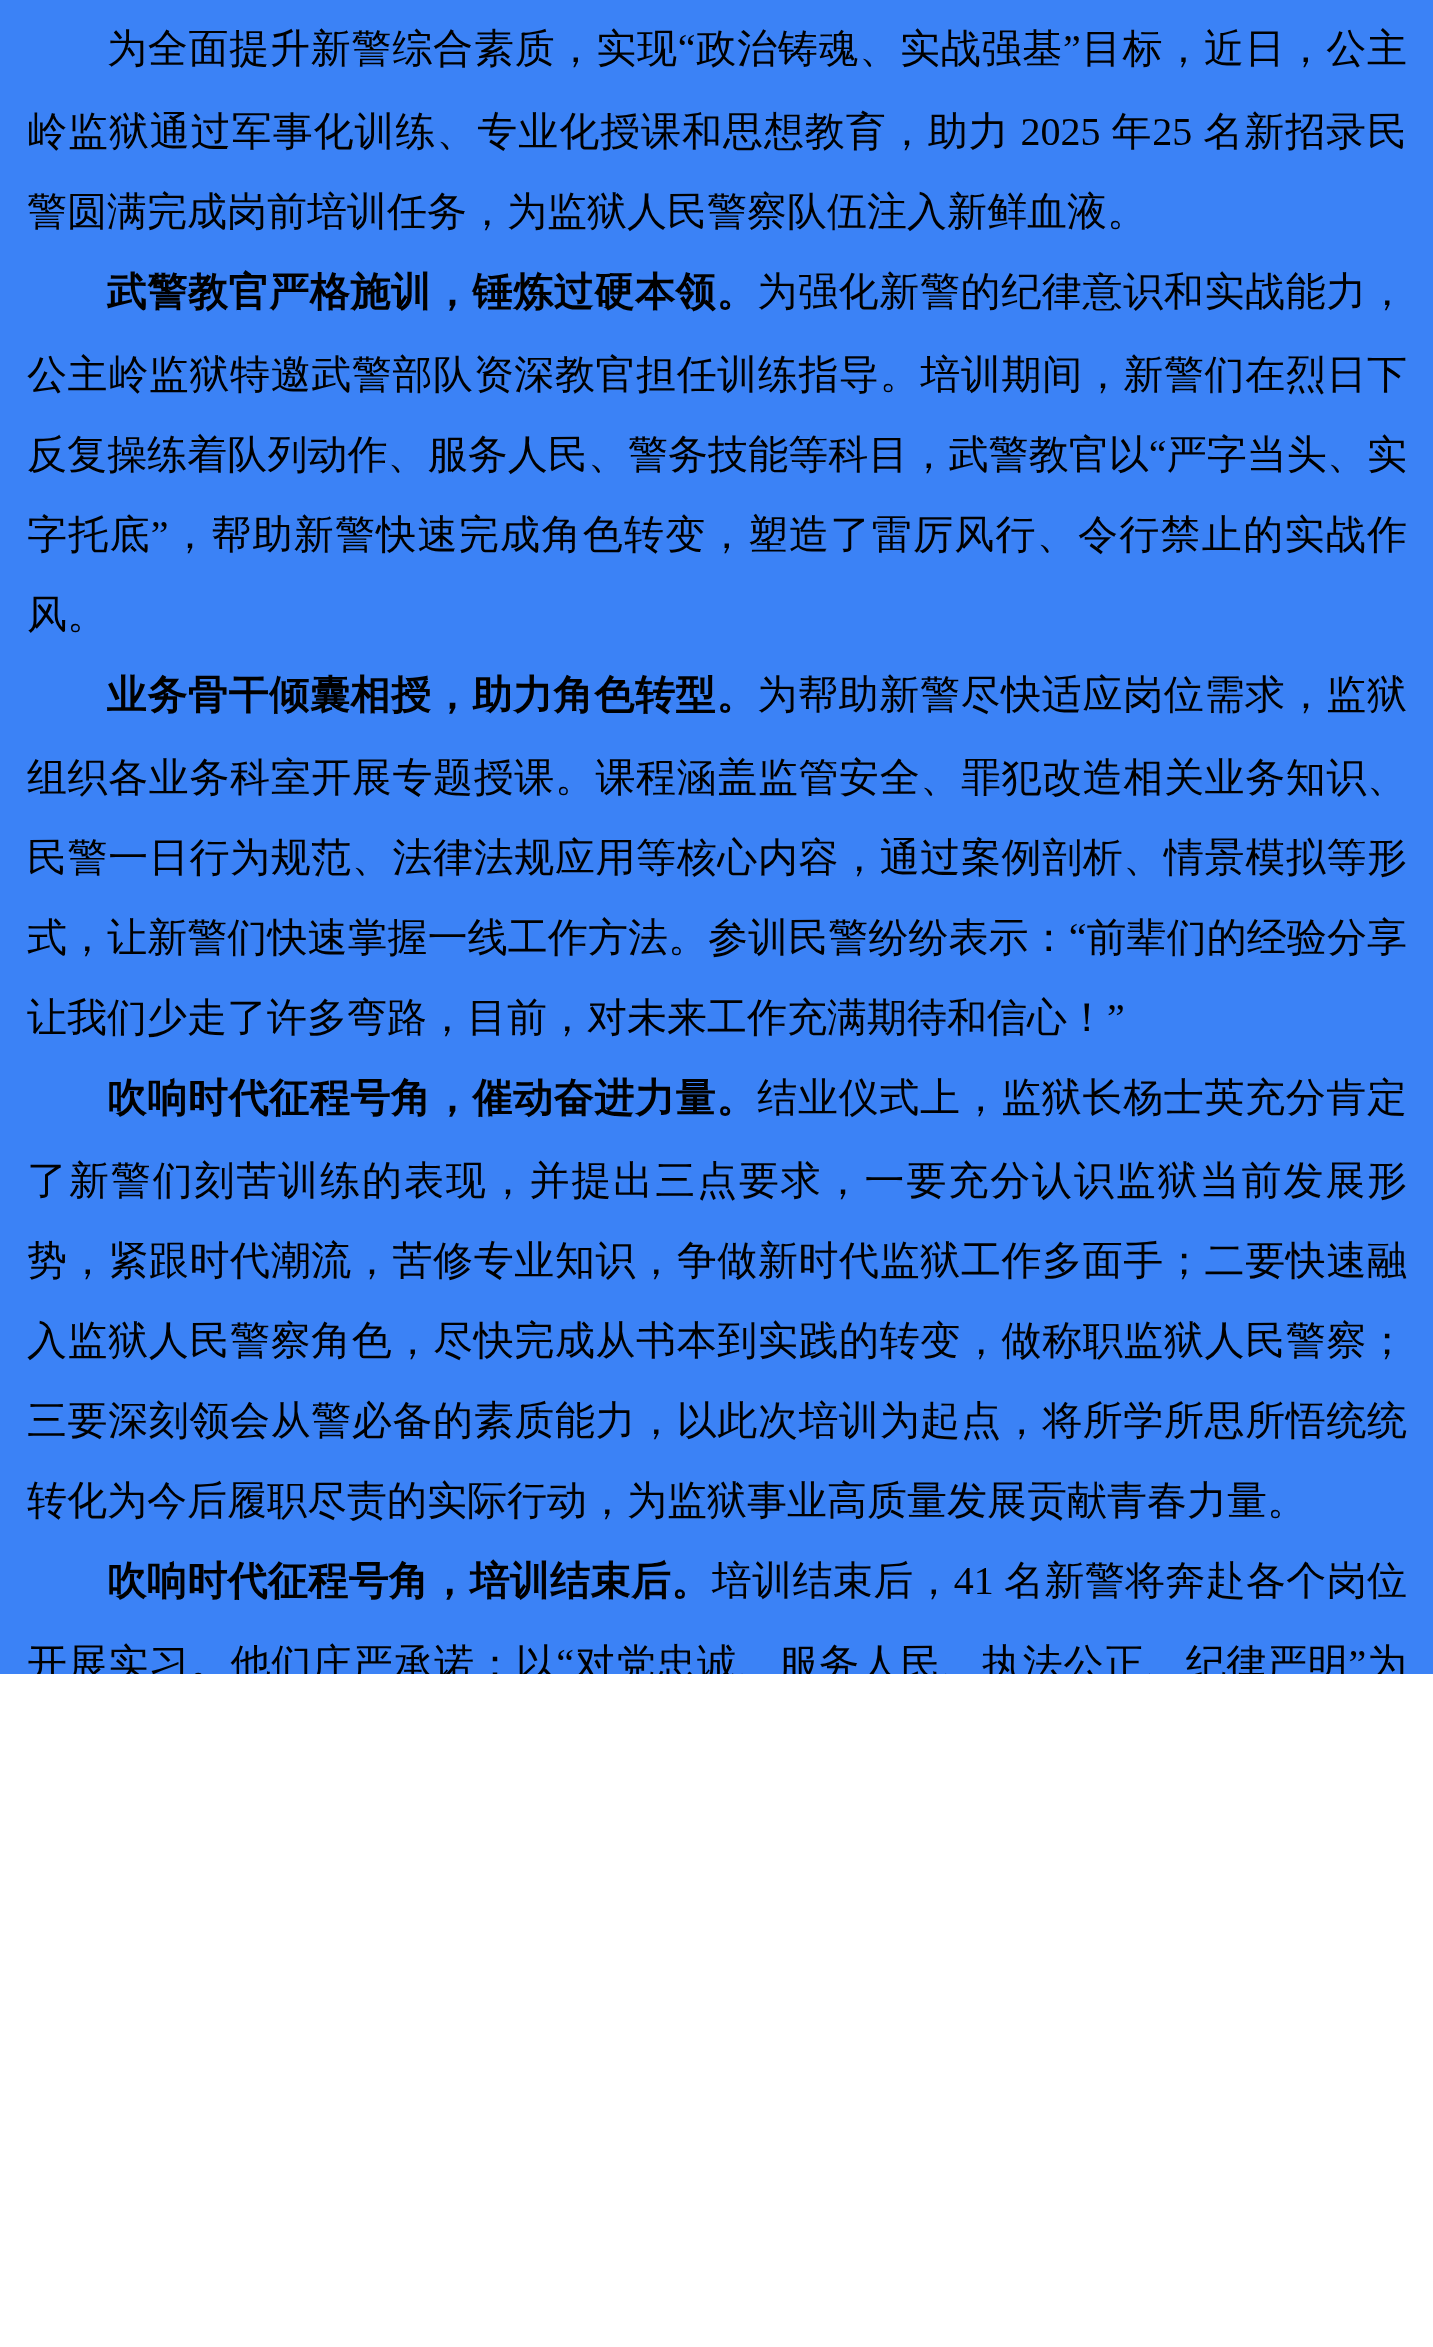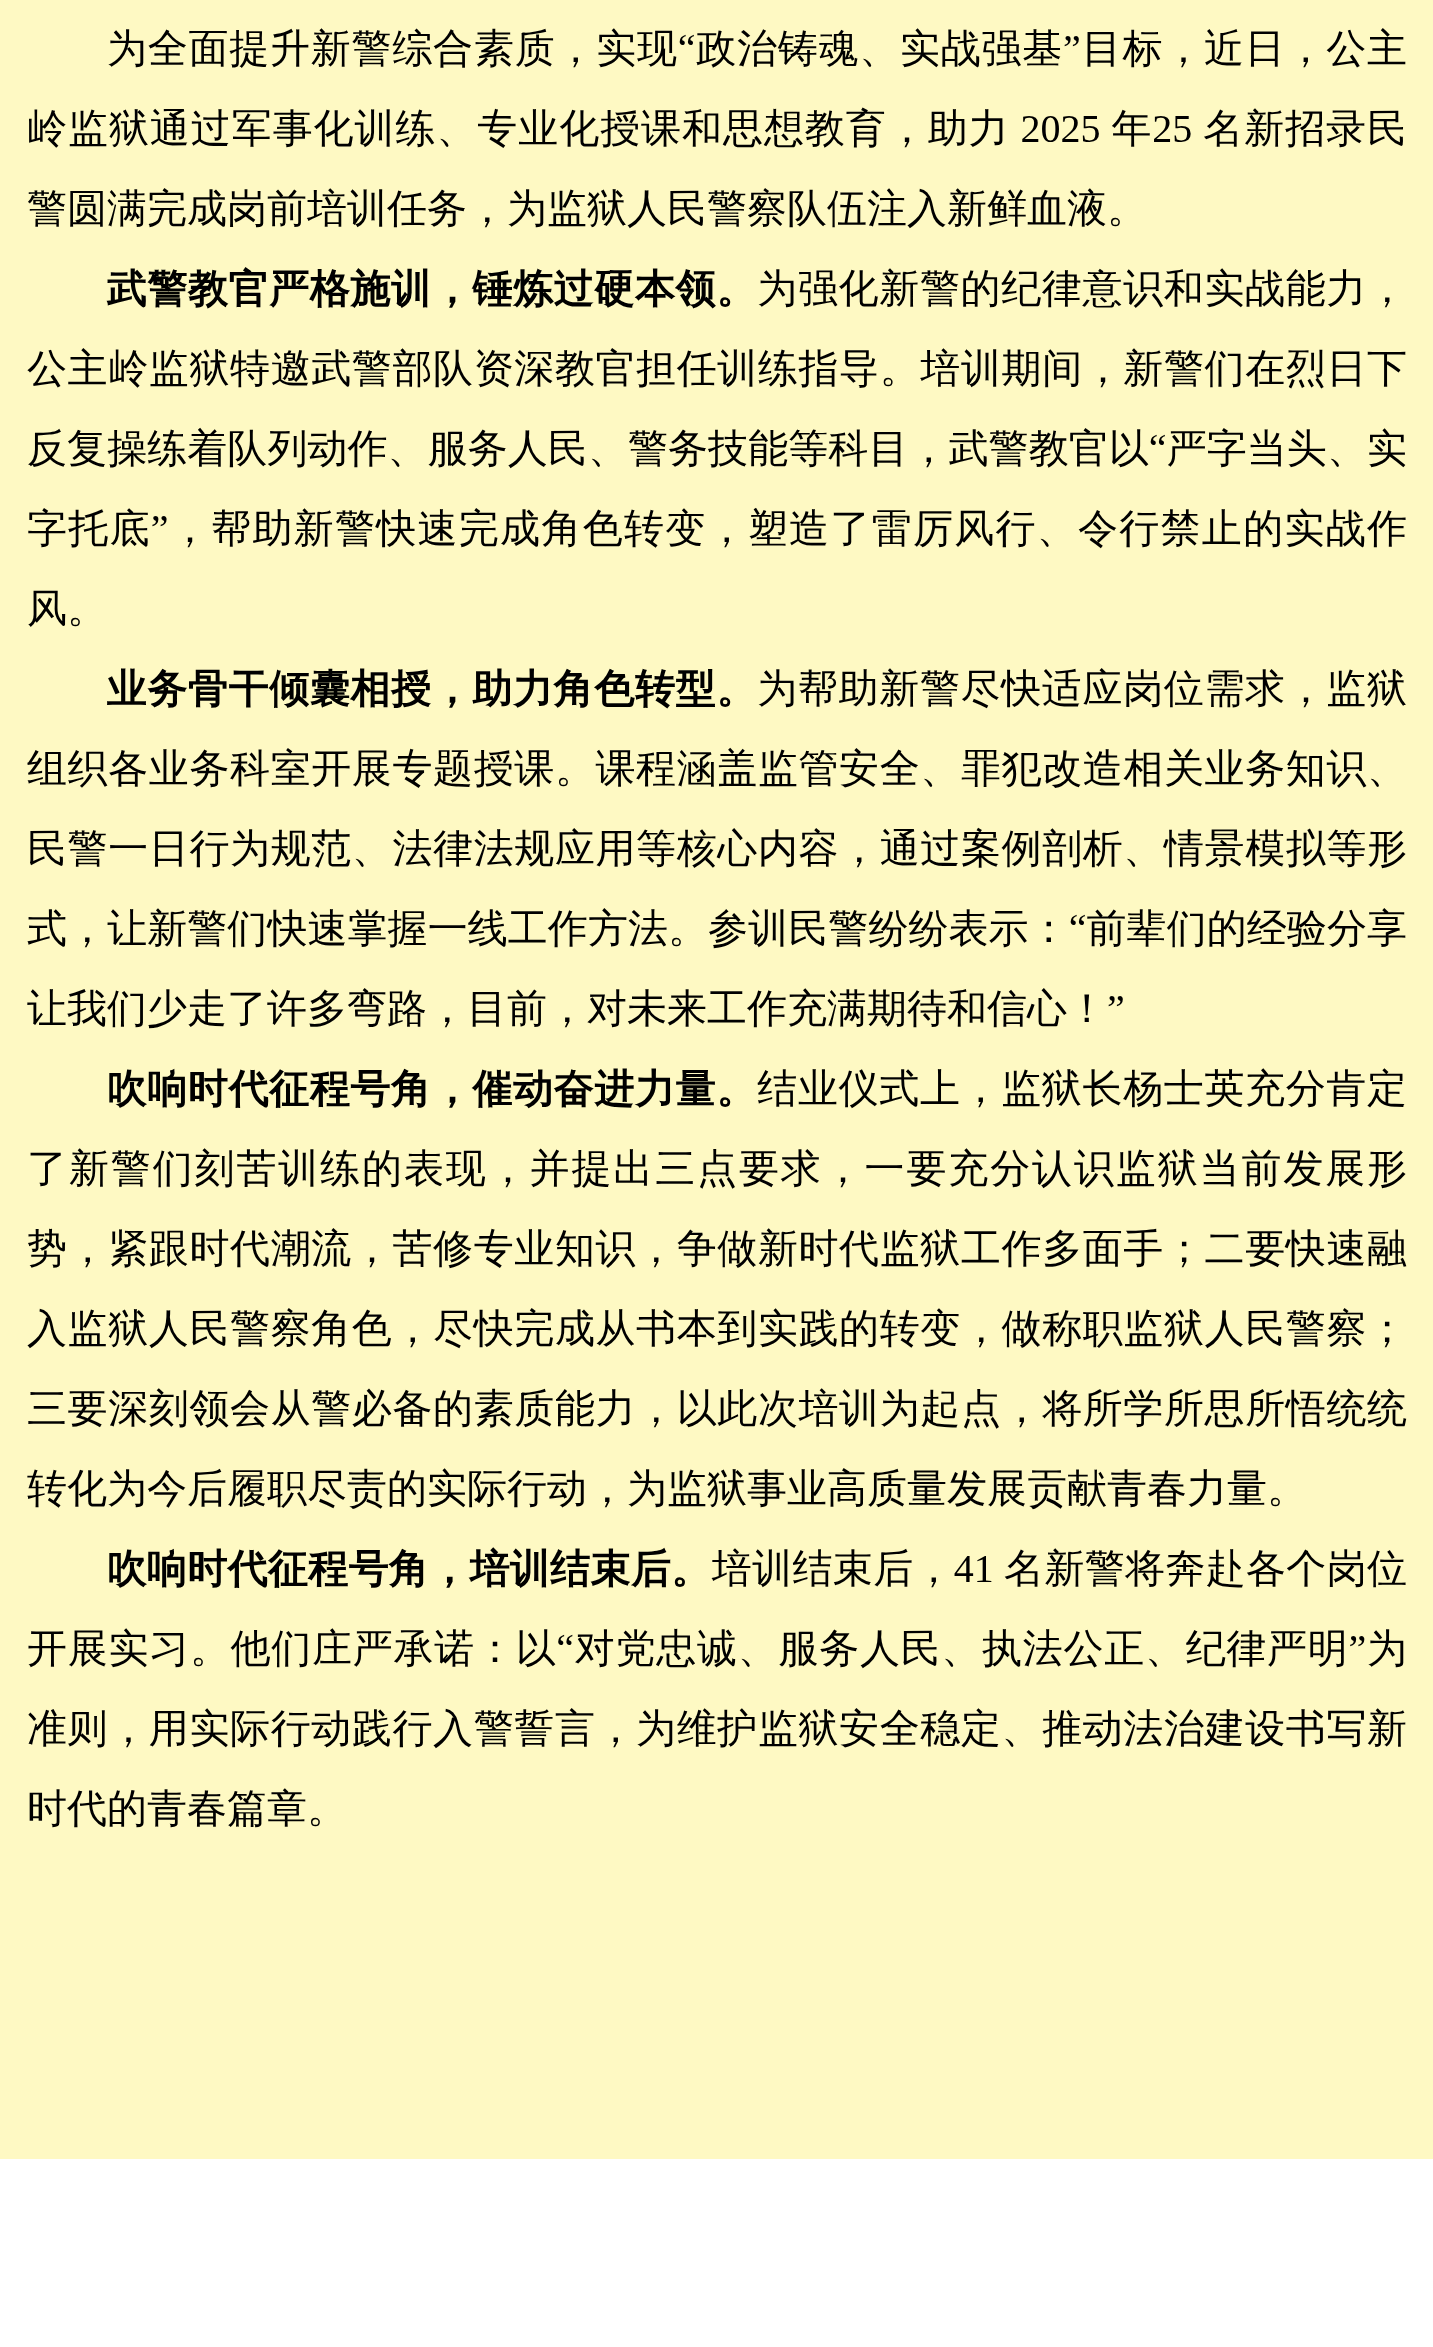--- a/index.html
+++ b/index.html
@@ -3,40 +3,41 @@
 <meta charset="utf-8">
 <style>
   html, body {
     margin: 0;
     padding: 0;
     background: #ffffff;
   }
   .page {
     position: relative;
     width: 1433px;
-    height: 2159px;
+    height: 1674px;
     box-sizing: border-box;
     padding: 9px 26px 0 27px;
-    background: #fef9c3;
+    background: #3b82f6;
     overflow: hidden;
   }
   .para {
     margin: 0;
     padding: 0;
     font-family: "Liberation Serif", "DejaVu Serif", serif;
     font-size: 40px;
     line-height: 80px;
     color: #000000;
     text-align: justify;
     text-justify: inter-character;
     text-indent: 2em;
     word-break: break-all;
   }
   .lead {
     font-weight: bold;
+    font-family: Liberation Mono, monospace;
   }
 </style>
 </head>
 <body>
 
 <div class="page">
   <p class="para"><strong class="lead"></strong><span>为全面提升新警综合素质，实现“政治铸魂、实战强基”目标，近日，公主岭监狱通过军事化训练、专业化授课和思想教育，助力 2025 年25 名新招录民警圆满完成岗前培训任务，为监狱人民警察队伍注入新鲜血液。</span></p>
   <p class="para"><strong class="lead">武警教官严格施训，锤炼过硬本领。</strong><span>为强化新警的纪律意识和实战能力，公主岭监狱特邀武警部队资深教官担任训练指导。培训期间，新警们在烈日下反复操练着队列动作、服务人民、警务技能等科目，武警教官以“严字当头、实字托底”，帮助新警快速完成角色转变，塑造了雷厉风行、令行禁止的实战作风。</span></p>
   <p class="para"><strong class="lead">业务骨干倾囊相授，助力角色转型。</strong><span>为帮助新警尽快适应岗位需求，监狱组织各业务科室开展专题授课。课程涵盖监管安全、罪犯改造相关业务知识、民警一日行为规范、法律法规应用等核心内容，通过案例剖析、情景模拟等形式，让新警们快速掌握一线工作方法。参训民警纷纷表示：“前辈们的经验分享让我们少走了许多弯路，目前，对未来工作充满期待和信心！”</span></p>
   <p class="para"><strong class="lead">吹响时代征程号角，催动奋进力量。</strong><span>结业仪式上，监狱长杨士英充分肯定了新警们刻苦训练的表现，并提出三点要求，一要充分认识监狱当前发展形势，紧跟时代潮流，苦修专业知识，争做新时代监狱工作多面手；二要快速融入监狱人民警察角色，尽快完成从书本到实践的转变，做称职监狱人民警察；三要深刻领会从警必备的素质能力，以此次培训为起点，将所学所思所悟统统转化为今后履职尽责的实际行动，为监狱事业高质量发展贡献青春力量。</span></p>

